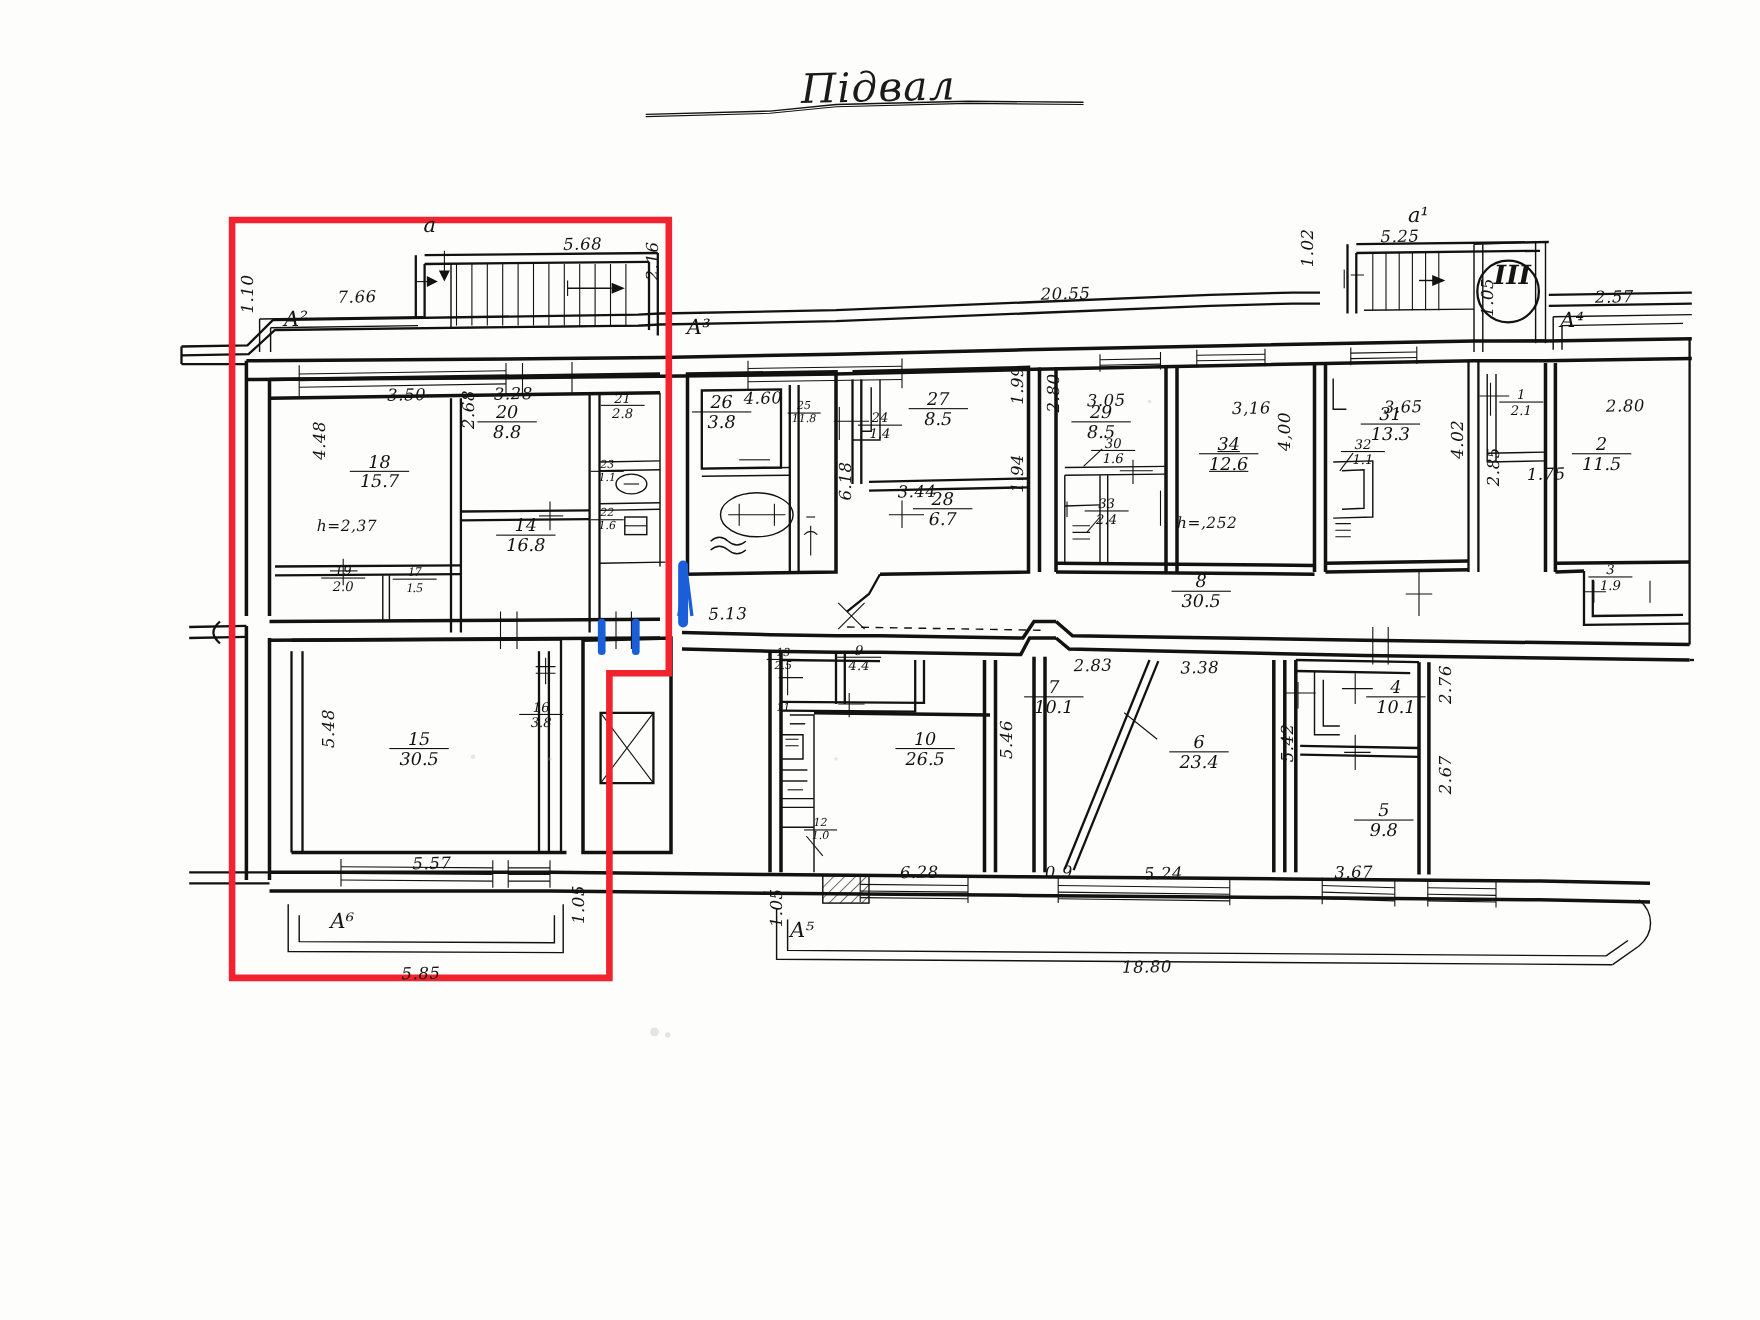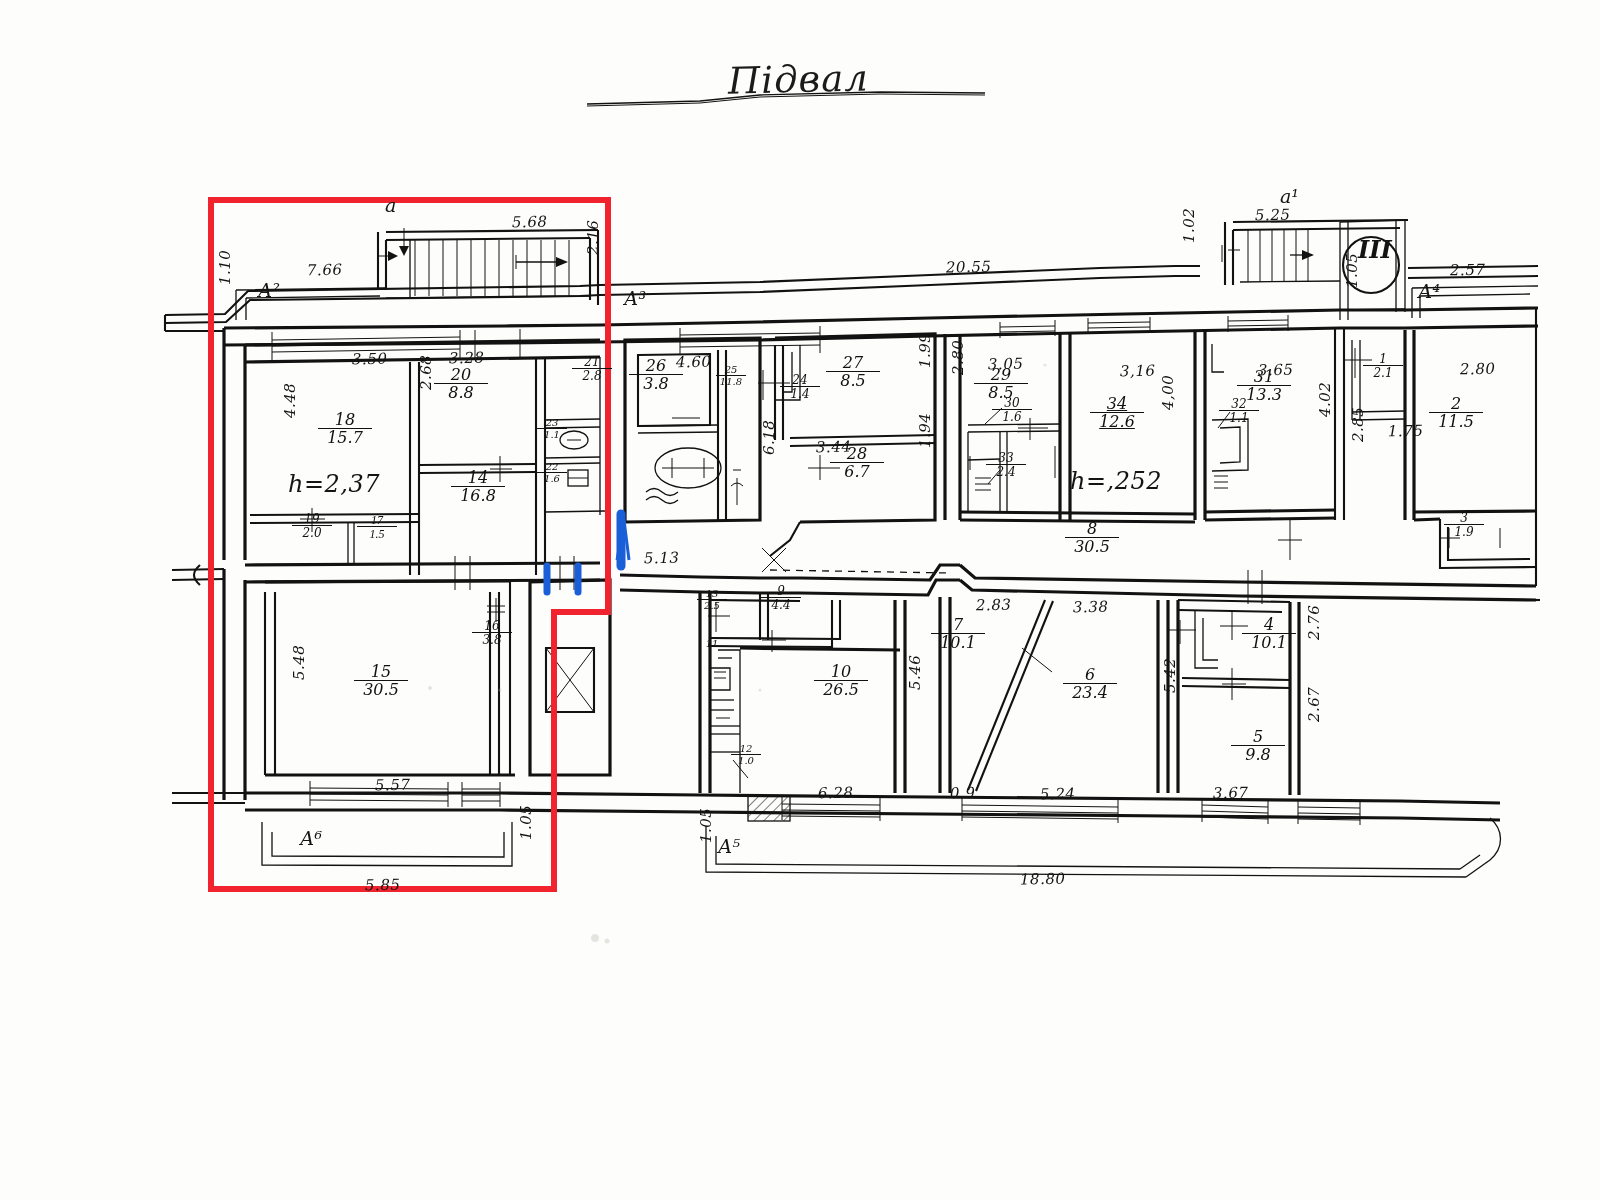--- a/index.html
+++ b/index.html
@@ -26,21 +26,21 @@
   .hl{
     position:absolute;
     font-family:"DejaVu Serif","Liberation Serif",serif;
     font-style:italic;
     color:#141414;
     white-space:nowrap;
     line-height:1;
   }
   .dim{font-size:15px;letter-spacing:.5px;}
   .axis{font-size:19px;}
-  .hnote{font-size:24px;letter-spacing:.5px;}
+  .hnote{font-size:14px;letter-spacing:.5px;}
   
   .room{
     position:absolute;
     text-align:center;
     font-family:"DejaVu Serif","Liberation Serif",serif;
     font-style:italic;
     color:#111;
     line-height:1.02;
     white-space:nowrap;
   }
@@ -507,21 +507,21 @@
         <span class="a">15.7</span>
       </div>
       <div class="room" style="width: 54px; left: 434px; top: 367px;">
         <span class="n">20</span>
         <span class="a">8.8</span>
       </div>
       <div class="room" style="width: 54px; left: 451px; top: 470px;">
         <span class="n">14</span>
         <span class="a">16.8</span>
       </div>
-      <div class="room sm" style="width: 40px; left: 546px; top: 356px; padding-left: 26px;">
+      <div class="room sm" style="width: 40px; left: 546px; top: 356px;">
         <span class="n">21</span>
         <span class="a">2.8</span>
       </div>
       <div class="room xs" style="width: 30px; left: 537px; top: 418px;">
         <span class="n">23</span>
         <span class="a">1.1</span>
       </div>
       <div class="room xs" style="width: 30px; left: 537px; top: 462px;">
         <span class="n">22</span>
         <span class="a">1.6</span>
@@ -531,21 +531,21 @@
         <span class="a">2.0</span>
       </div>
       <div class="room sm" style="width: 40px; left: 357px; top: 514px; font-family: Liberation Serif, serif;">
         <span class="n">17</span>
         <span class="a">1.5</span>
       </div>
       <div class="room" style="width: 54px; left: 354px; top: 664px;">
         <span class="n">15</span>
         <span class="a">30.5</span>
       </div>
-      <div class="room sm" style="width: 40px; left: 472px; top: 620px;">
+      <div class="room sm" style="width: 40px; left: 472px; top: 637px;">
         <span class="n">16</span>
         <span class="a">3.8</span>
       </div>
       <div class="room" style="width: 54px; left: 629px; top: 358px;">
         <span class="n">26</span>
         <span class="a">3.8</span>
       </div>
       <div class="room xs" style="width: 30px; left: 716px; top: 365px;">
         <span class="n">25</span>
         <span class="a">11.8</span>

